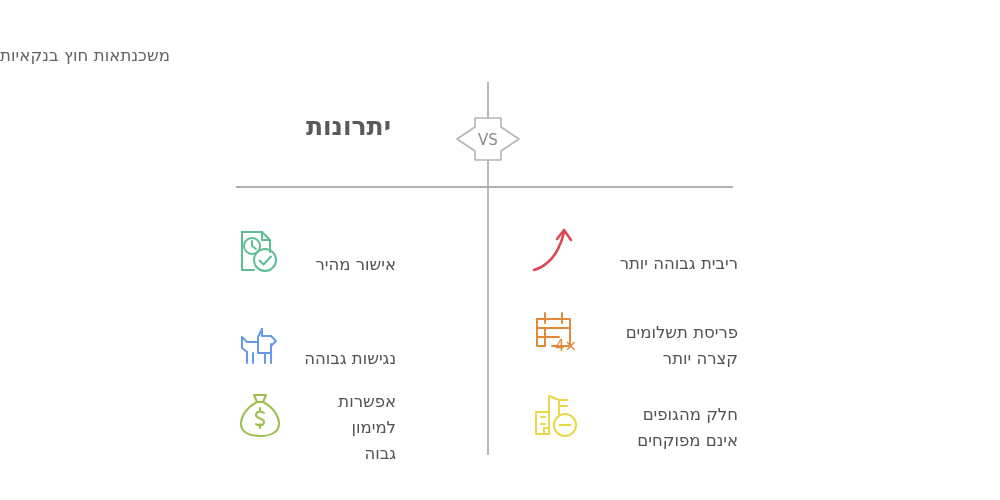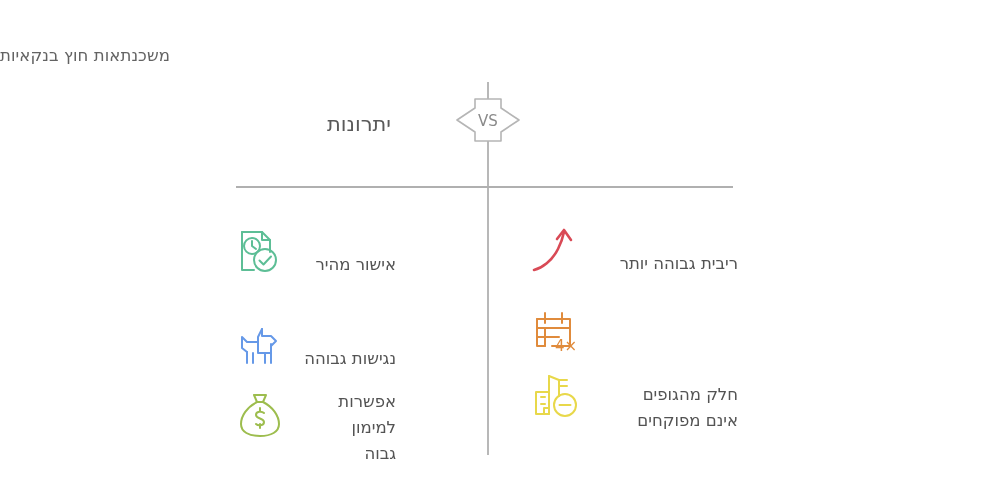--- a/index.html
+++ b/index.html
@@ -54,32 +54,32 @@
     top: 186px;
     width: 497px;
     height: 2px;
     background: #b0b0b0;
   }
 
   
   .vs-badge {
     position: absolute;
     left: 455px;
-    top: 93px;
+    top: 112px;
     width: 66px;
     height: 54px;
   }
   .vs-badge svg { display: block; }
 
   
   .col-head {
     position: absolute;
     top: 112px;
-    font-size: 21px;
-    font-weight: 400;
+    font-size: 25px;
+    font-weight: 700;
     color: #5a5a5a;
     direction: rtl;
   }
   .col-head.pros {
     left: 236px;
     width: 155px;
     text-align: right;
   }
   .col-head.cons {
     left: 580px;
@@ -140,21 +140,21 @@
     padding-right: 0;
     padding-left: 12px;
   }
 
   
   .p1 { top: 224px; height: 56px; }
   .p2 { top: 318px; height: 56px; }
   .p3 { top: 384px; height: 62px; }
   .c1 { top: 222px; height: 58px; }
   .c2 { top: 302px; height: 62px; }
-  .c3 { top: 364px; height: 62px; }
+  .c3 { top: 384px; height: 62px; }
 </style>
 </head>
 <body>
 
 <div class="canvas">
 
   <div class="title">משכנתאות חוץ בנקאיות</div>
 
   <div class="v-divider"></div>
 
@@ -242,20 +242,22 @@
           <path d="M5 9 v27 h8"></path>
           <path d="M5 18 h33"></path>
           <path d="M5 27 h22"></path>
           <path d="M13 3 v10"></path>
           <path d="M30 3 v10"></path>
           <path d="M13 18 v18"></path>
         </g>
         <text x="34" y="41" text-anchor="middle" font-family="DejaVu Sans, Liberation Sans, sans-serif" font-size="15" font-weight="400" fill="#e08b3c">×4</text>
       </svg>
     </span>
+    <span class="label">פריסת תשלומים
+קצרה יותר</span>
   </div>
 
   <div class="item cons c3">
     <span class="icon-box">
       <svg width="50" height="48" viewBox="0 0 50 48">
         <g fill="none" stroke="#e8d84a" stroke-width="2" stroke-linecap="round" stroke-linejoin="round">
           <path d="M18 5 l10 4 v12"></path>
           <path d="M18 5 v38 h-13 v-22 h13"></path>
           <path d="M28 9 h8"></path>
           <path d="M28 15 h8"></path>

